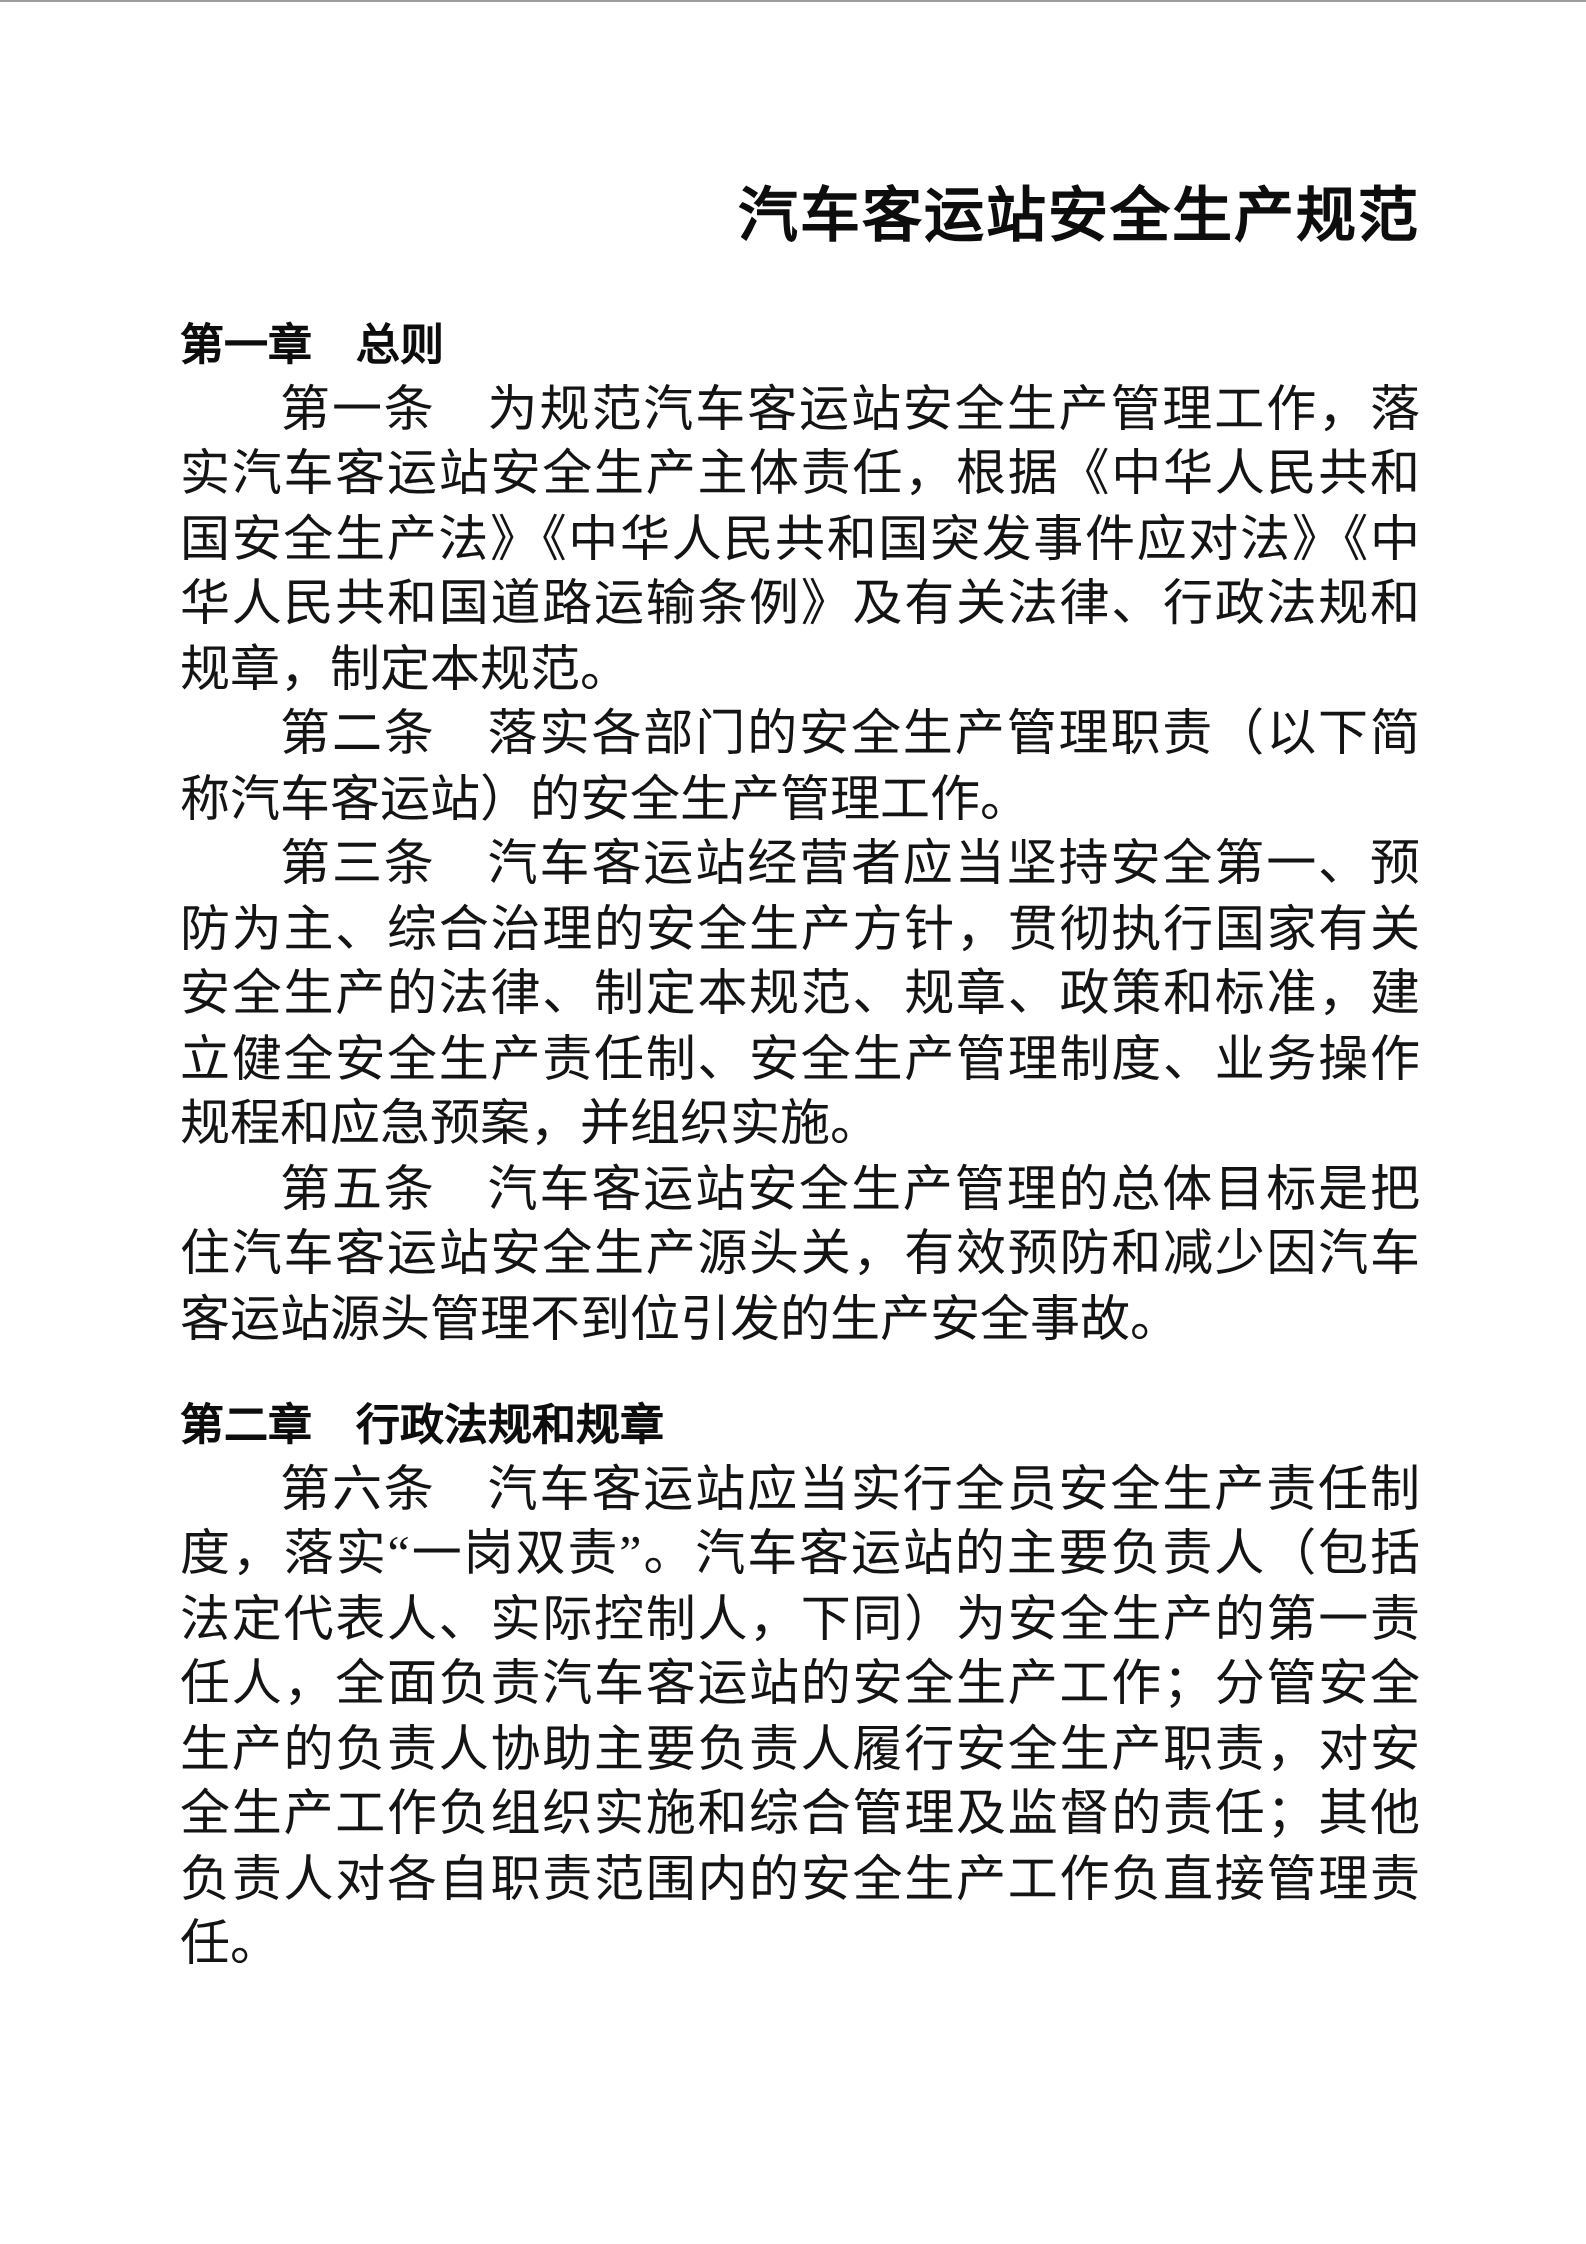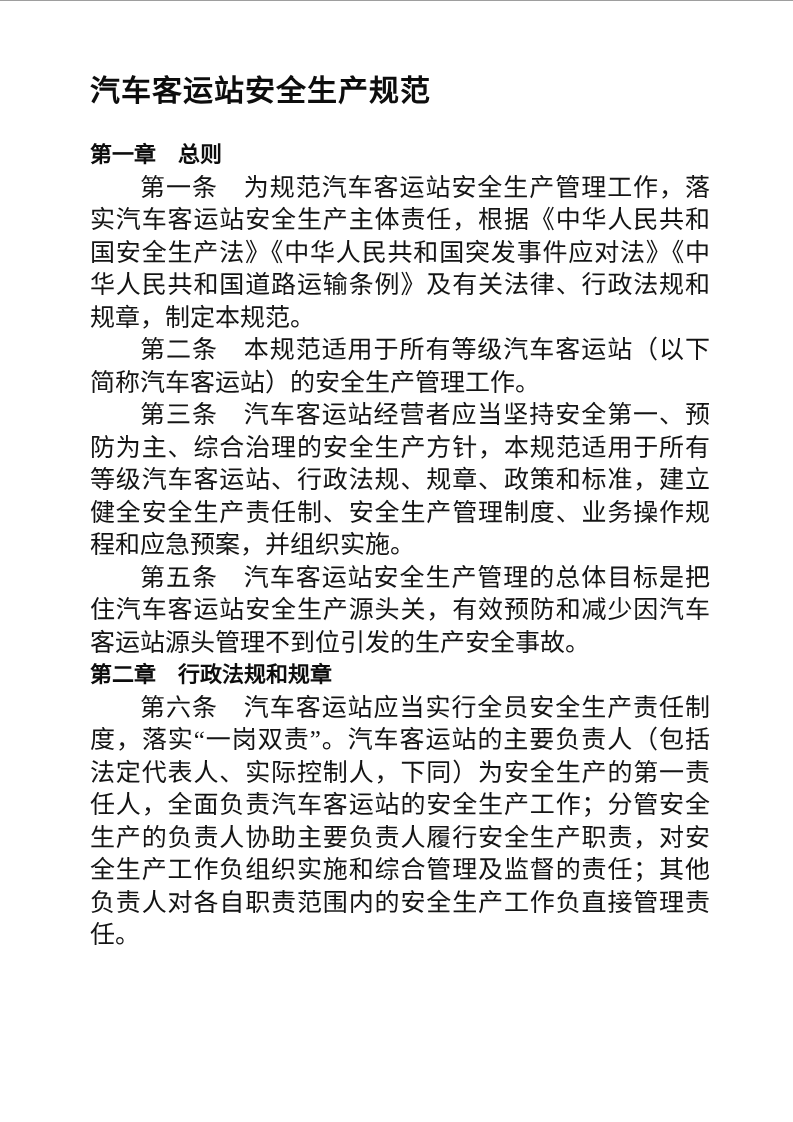--- a/index.html
+++ b/index.html
@@ -22,36 +22,37 @@
     background: #ffffff;
     border-top: 1px solid #9e9e9e;
     overflow: hidden;
   }
 
   .content {
     padding: 0 83px 0 90px; 
   }
 
   .doc-title {
-    margin-top: 68px;
+    margin-top: 86px;
     margin-bottom: 26px;
     font-size: 30px;
     font-weight: 700;
-    text-align: left;
+    text-align: right;
     letter-spacing: 1px;
     line-height: 44px;
     color: #0d0d0d;
   }
 
   .chapter-heading {
     font-size: 22px;
     font-weight: 700;
     line-height: 32.5px;
     text-align: left;
     color: #0d0d0d;
+    margin-top: 20px;
   }
 
   .article {
     font-size: 25px;
     line-height: 32.5px;
     text-align: justify;
     text-justify: inter-ideograph;
     text-indent: 2em;
     color: #141414;
   }
@@ -61,23 +62,23 @@
 
 <div class="page">
   <div class="content">
 
     <h1 class="doc-title">汽车客运站安全生产规范</h1>
 
     <h2 class="chapter-heading">第一章　总则</h2>
 
     <p class="article">第一条　为规范汽车客运站安全生产管理工作，落实汽车客运站安全生产主体责任，根据《中华人民共和国安全生产法》《中华人民共和国突发事件应对法》《中华人民共和国道路运输条例》及有关法律、行政法规和规章，制定本规范。</p>
 
-    <p class="article">第二条　本规范适用于所有等级汽车客运站（以下简称汽车客运站）的安全生产管理工作。</p>
+    <p class="article">第二条　落实各部门的安全生产管理职责（以下简称汽车客运站）的安全生产管理工作。</p>
 
-    <p class="article">第三条　汽车客运站经营者应当坚持安全第一、预防为主、综合治理的安全生产方针，本规范适用于所有等级汽车客运站、行政法规、规章、政策和标准，建立健全安全生产责任制、安全生产管理制度、业务操作规程和应急预案，并组织实施。</p>
+    <p class="article">第三条　汽车客运站经营者应当坚持安全第一、预防为主、综合治理的安全生产方针，贯彻执行国家有关安全生产的法律、制定本规范、规章、政策和标准，建立健全安全生产责任制、安全生产管理制度、业务操作规程和应急预案，并组织实施。</p>
 
 
     <p class="article">第五条　汽车客运站安全生产管理的总体目标是把住汽车客运站安全生产源头关，有效预防和减少因汽车客运站源头管理不到位引发的生产安全事故。</p>
 
     <h2 class="chapter-heading">第二章　行政法规和规章</h2>
 
     <p class="article">第六条　汽车客运站应当实行全员安全生产责任制度，落实“一岗双责”。汽车客运站的主要负责人（包括法定代表人、实际控制人，下同）为安全生产的第一责任人，全面负责汽车客运站的安全生产工作；分管安全生产的负责人协助主要负责人履行安全生产职责，对安全生产工作负组织实施和综合管理及监督的责任；其他负责人对各自职责范围内的安全生产工作负直接管理责任。</p>
 
 
   </div>

